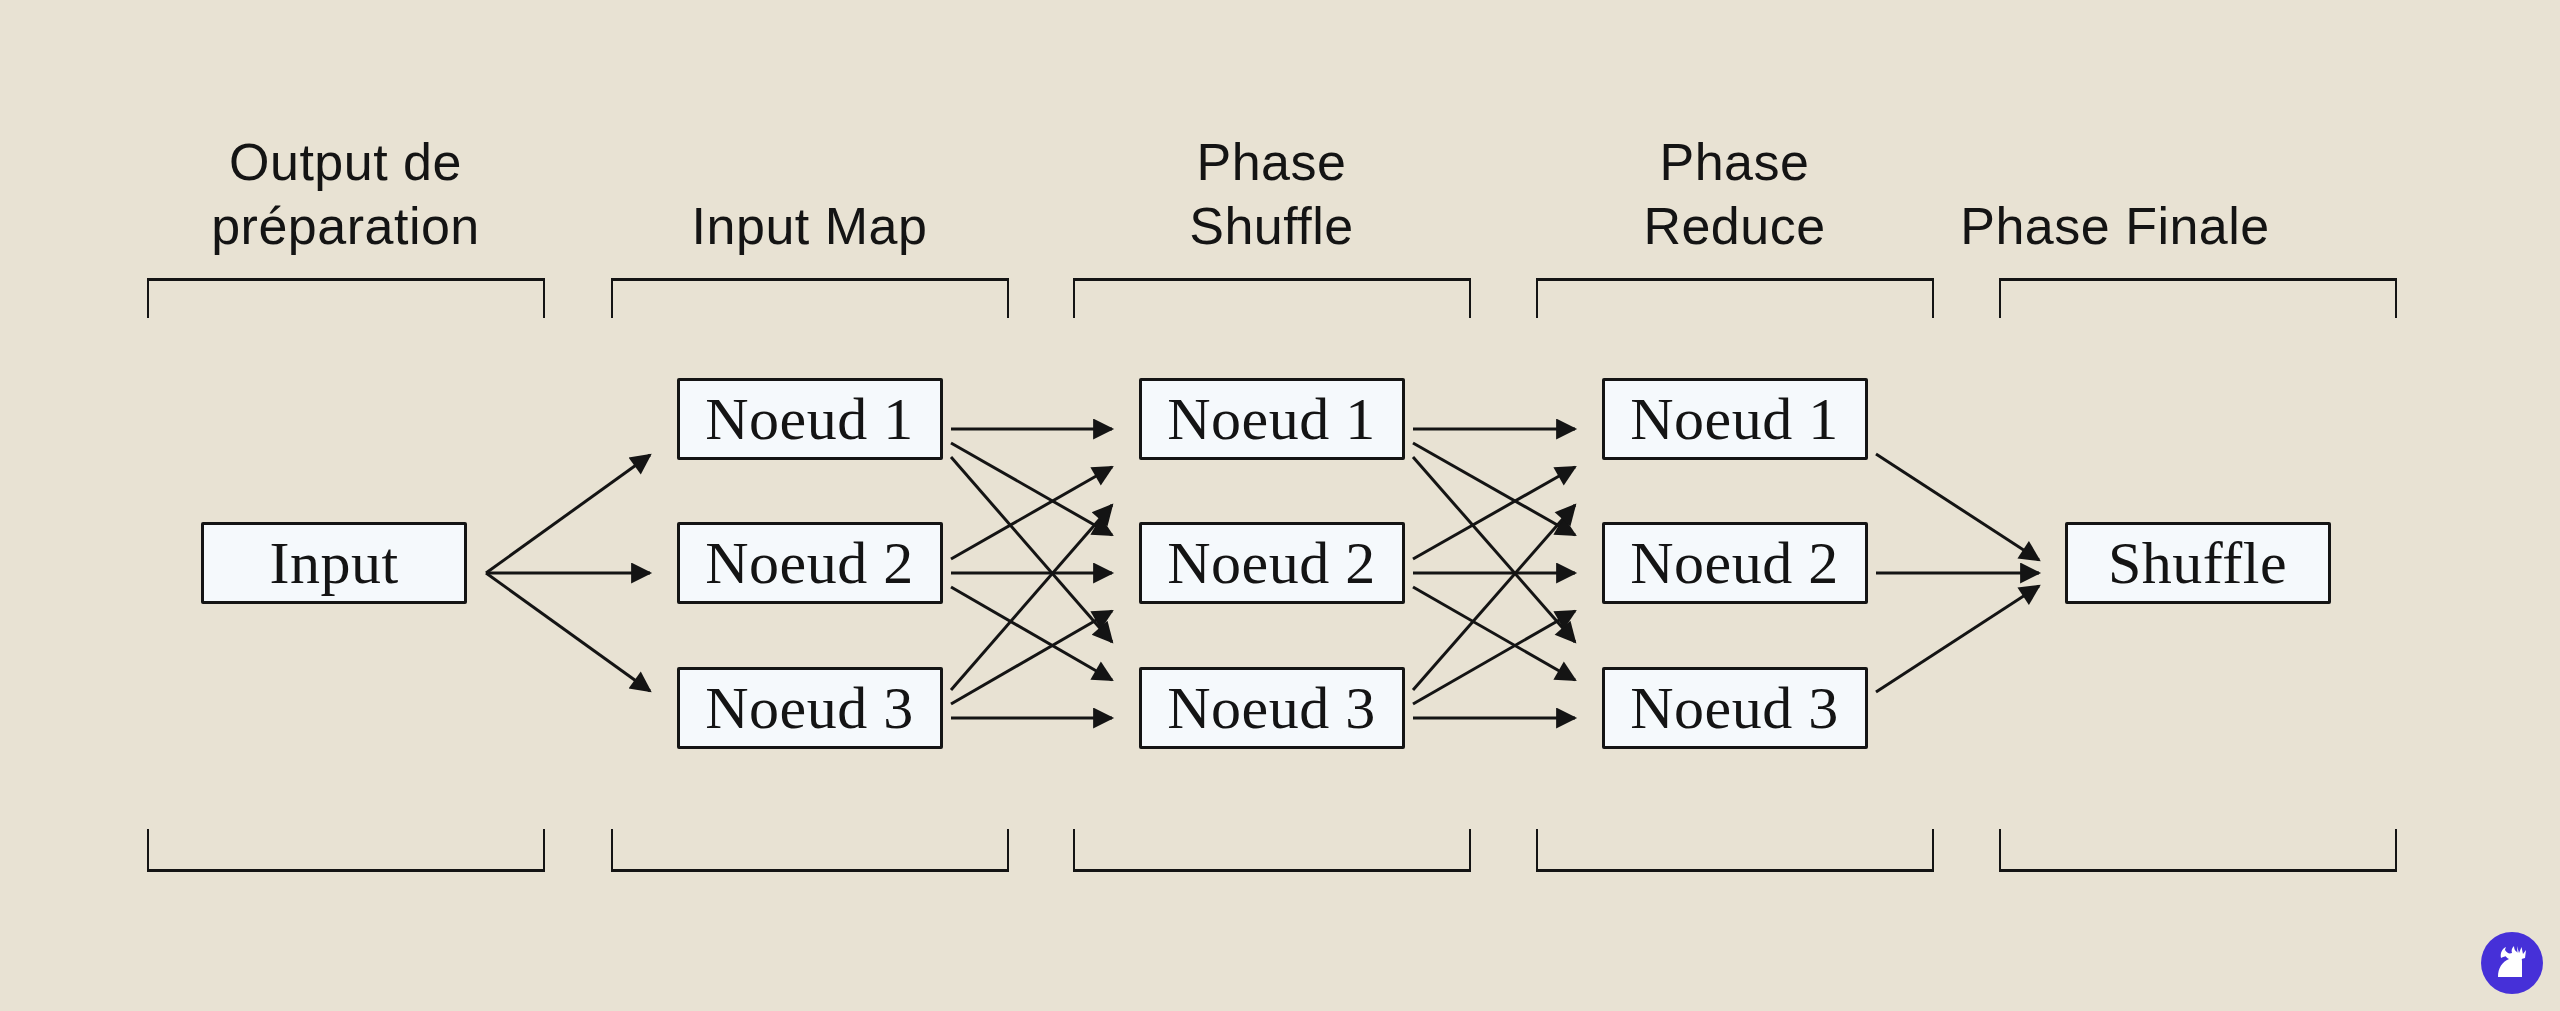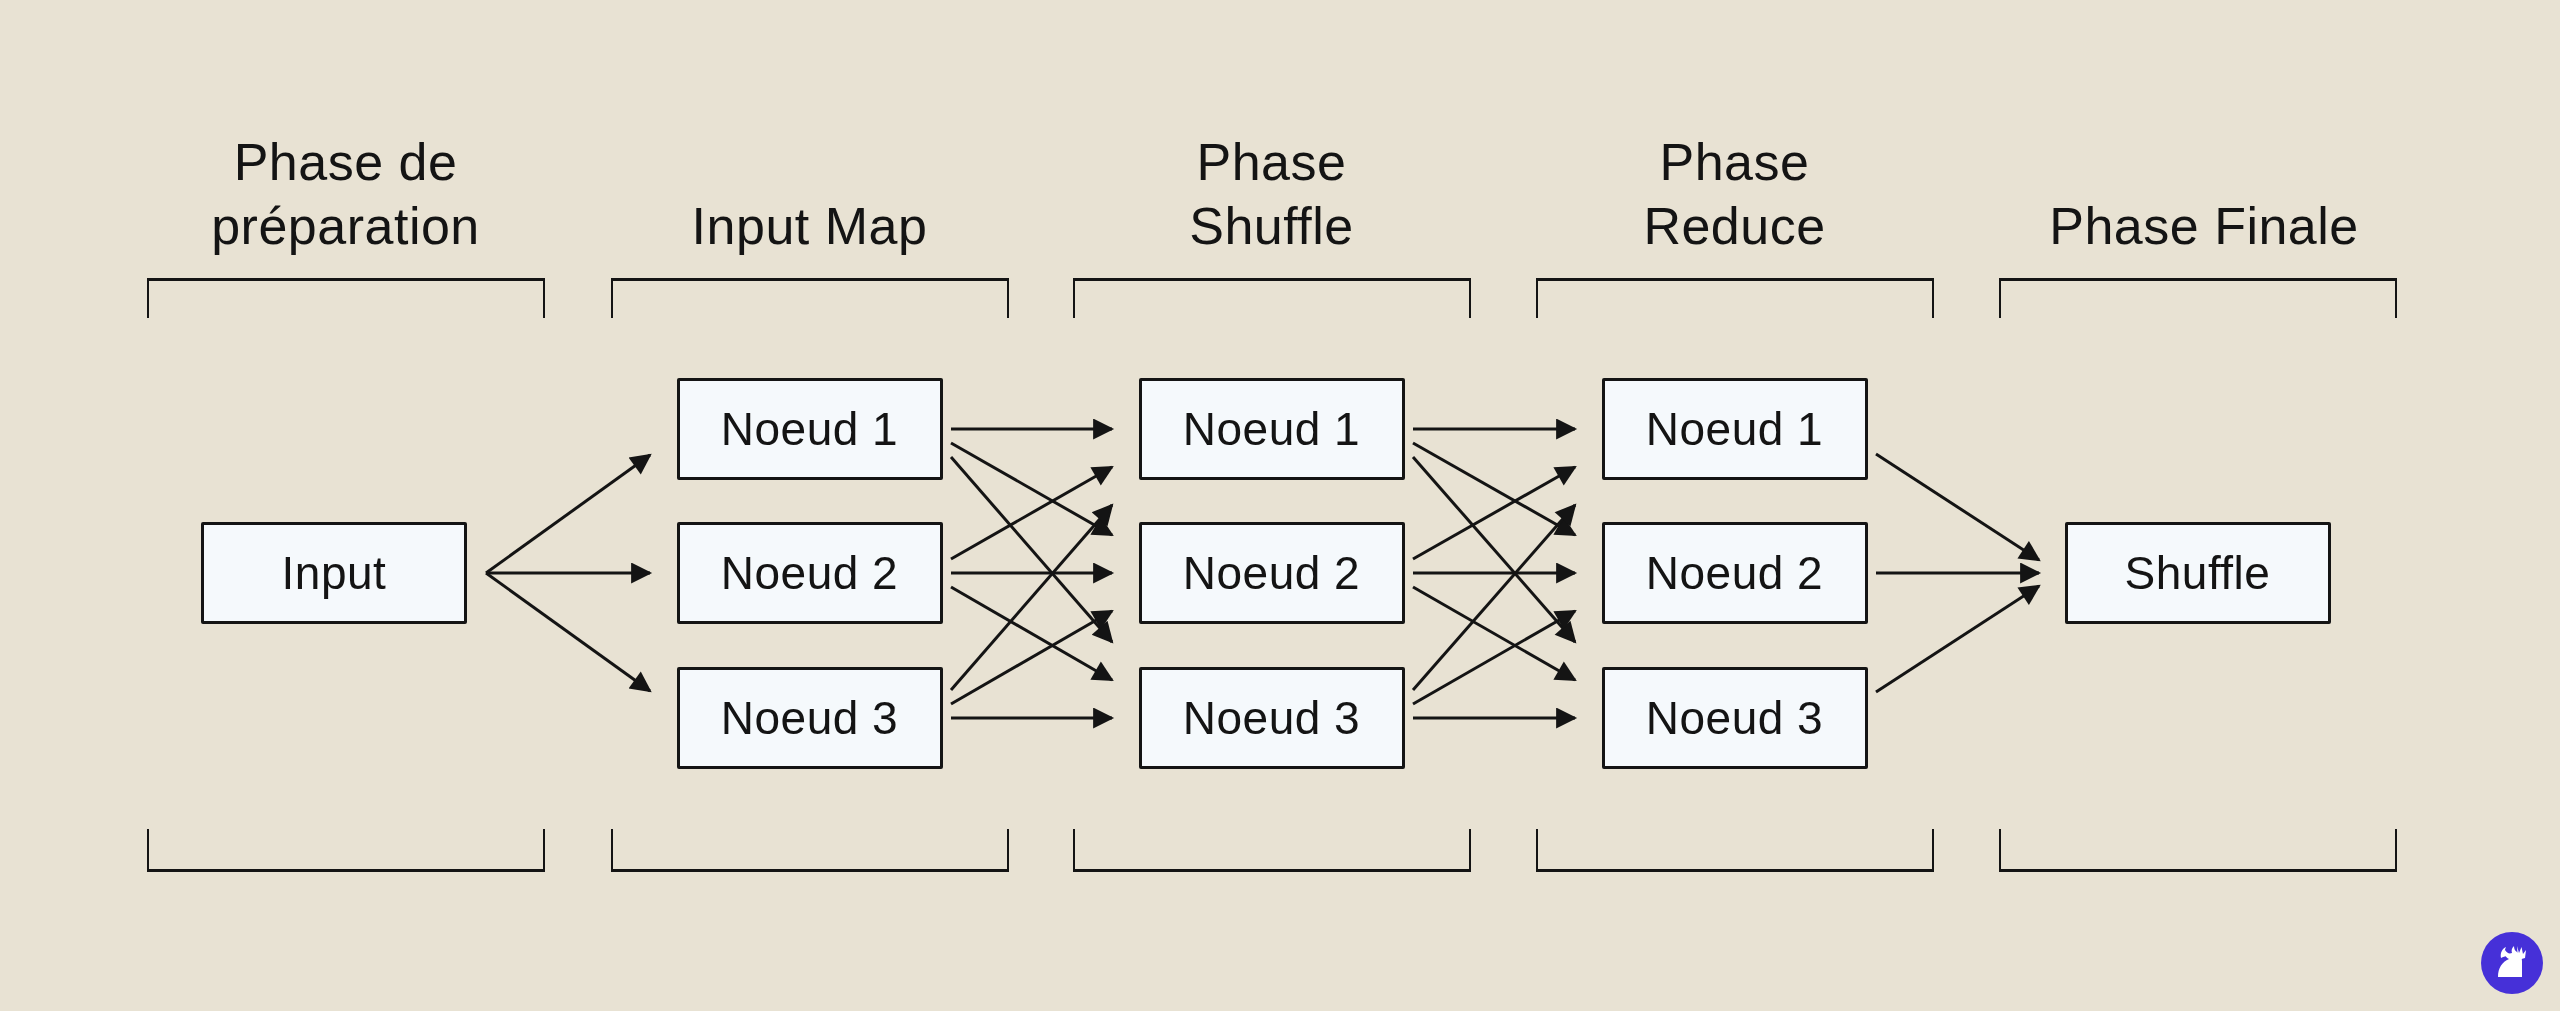--- a/index.html
+++ b/index.html
@@ -43,30 +43,31 @@
     position: absolute;
     border-bottom: 3px solid var(--ink, #141414);
     border-left: 2px solid var(--ink, #141414);
     border-right: 2px solid var(--ink, #141414);
     box-sizing: border-box;
   }
   .node-box {
     position: absolute;
     box-sizing: border-box;
     width: 266px;
-    height: 102px;
+    height: 82px;
     background: var(--boxfill, #f5f9fc);
     border: 3px solid var(--ink, #141414);
     border-radius: 2px;
     display: flex;
     align-items: center;
     justify-content: center;
-    font-size: 46px;
+    font-size: 60px;
     letter-spacing: 0.5px;
     color: var(--ink, #141414);
+    font-family: Liberation Serif, serif;
   }
   .brand-logo {
     position: absolute;
     left: 2481px;
     top: 932px;
     width: 62px;
     height: 62px;
   }
 </style>
 </head>
@@ -102,36 +103,36 @@
         <line x1="1413" y1="690" x2="1575" y2="505" marker-end="url(#ah)"></line>
         <line x1="1413" y1="704" x2="1575" y2="611" marker-end="url(#ah)"></line>
         <line x1="1413" y1="718" x2="1575" y2="718" marker-end="url(#ah)"></line>
         <line x1="1876" y1="454" x2="2039" y2="560" marker-end="url(#ah)"></line>
         <line x1="1876" y1="573" x2="2039" y2="573" marker-end="url(#ah)"></line>
         <line x1="1876" y1="692" x2="2039" y2="586" marker-end="url(#ah)"></line>
       </g>
   </svg>
 
   <div id="columns-layer">
-      <div class="phase-label" style="left: 115.5px; top: 90px; width: 460px; height: 168px;">Phase de
+      <div class="phase-label" style="left: 115.5px; top: 90px; width: 460px; height: 168px;">Output de
 préparation</div>
       <div class="bracket-top" style="left: 146.5px; top: 278px; width: 398px; height: 40px;"></div>
       <div class="bracket-bottom" style="left: 146.5px; top: 829px; width: 398px; height: 43px;"></div>
       <div class="phase-label" style="left: 579.5px; top: 90px; width: 460px; height: 168px;">Input Map</div>
       <div class="bracket-top" style="left: 610.5px; top: 278px; width: 398px; height: 40px;"></div>
       <div class="bracket-bottom" style="left: 610.5px; top: 829px; width: 398px; height: 43px;"></div>
       <div class="phase-label" style="left: 1041.5px; top: 90px; width: 460px; height: 168px;">Phase
 Shuffle</div>
       <div class="bracket-top" style="left: 1072.5px; top: 278px; width: 398px; height: 40px;"></div>
       <div class="bracket-bottom" style="left: 1072.5px; top: 829px; width: 398px; height: 43px;"></div>
       <div class="phase-label" style="left: 1504.5px; top: 90px; width: 460px; height: 168px;">Phase
 Reduce</div>
       <div class="bracket-top" style="left: 1535.5px; top: 278px; width: 398px; height: 40px;"></div>
       <div class="bracket-bottom" style="left: 1535.5px; top: 829px; width: 398px; height: 43px;"></div>
-      <div class="phase-label" style="left: 1974px; top: 90px; width: 460px; height: 168px;">Phase Finale</div>
+      <div class="phase-label" style="left: 1885px; top: 90px; width: 460px; height: 168px;">Phase Finale</div>
       <div class="bracket-top" style="left: 1998.5px; top: 278px; width: 398px; height: 40px;"></div>
       <div class="bracket-bottom" style="left: 1998.5px; top: 829px; width: 398px; height: 43px;"></div>
     </div>
   <div id="boxes-layer">
       <div class="node-box" style="left: 201px; top: 522px;">Input</div>
       <div class="node-box" style="left: 676.5px; top: 378px;">Noeud 1</div>
       <div class="node-box" style="left: 676.5px; top: 522px;">Noeud 2</div>
       <div class="node-box" style="left: 676.5px; top: 667px;">Noeud 3</div>
       <div class="node-box" style="left: 1138.5px; top: 378px;">Noeud 1</div>
       <div class="node-box" style="left: 1138.5px; top: 522px;">Noeud 2</div>

